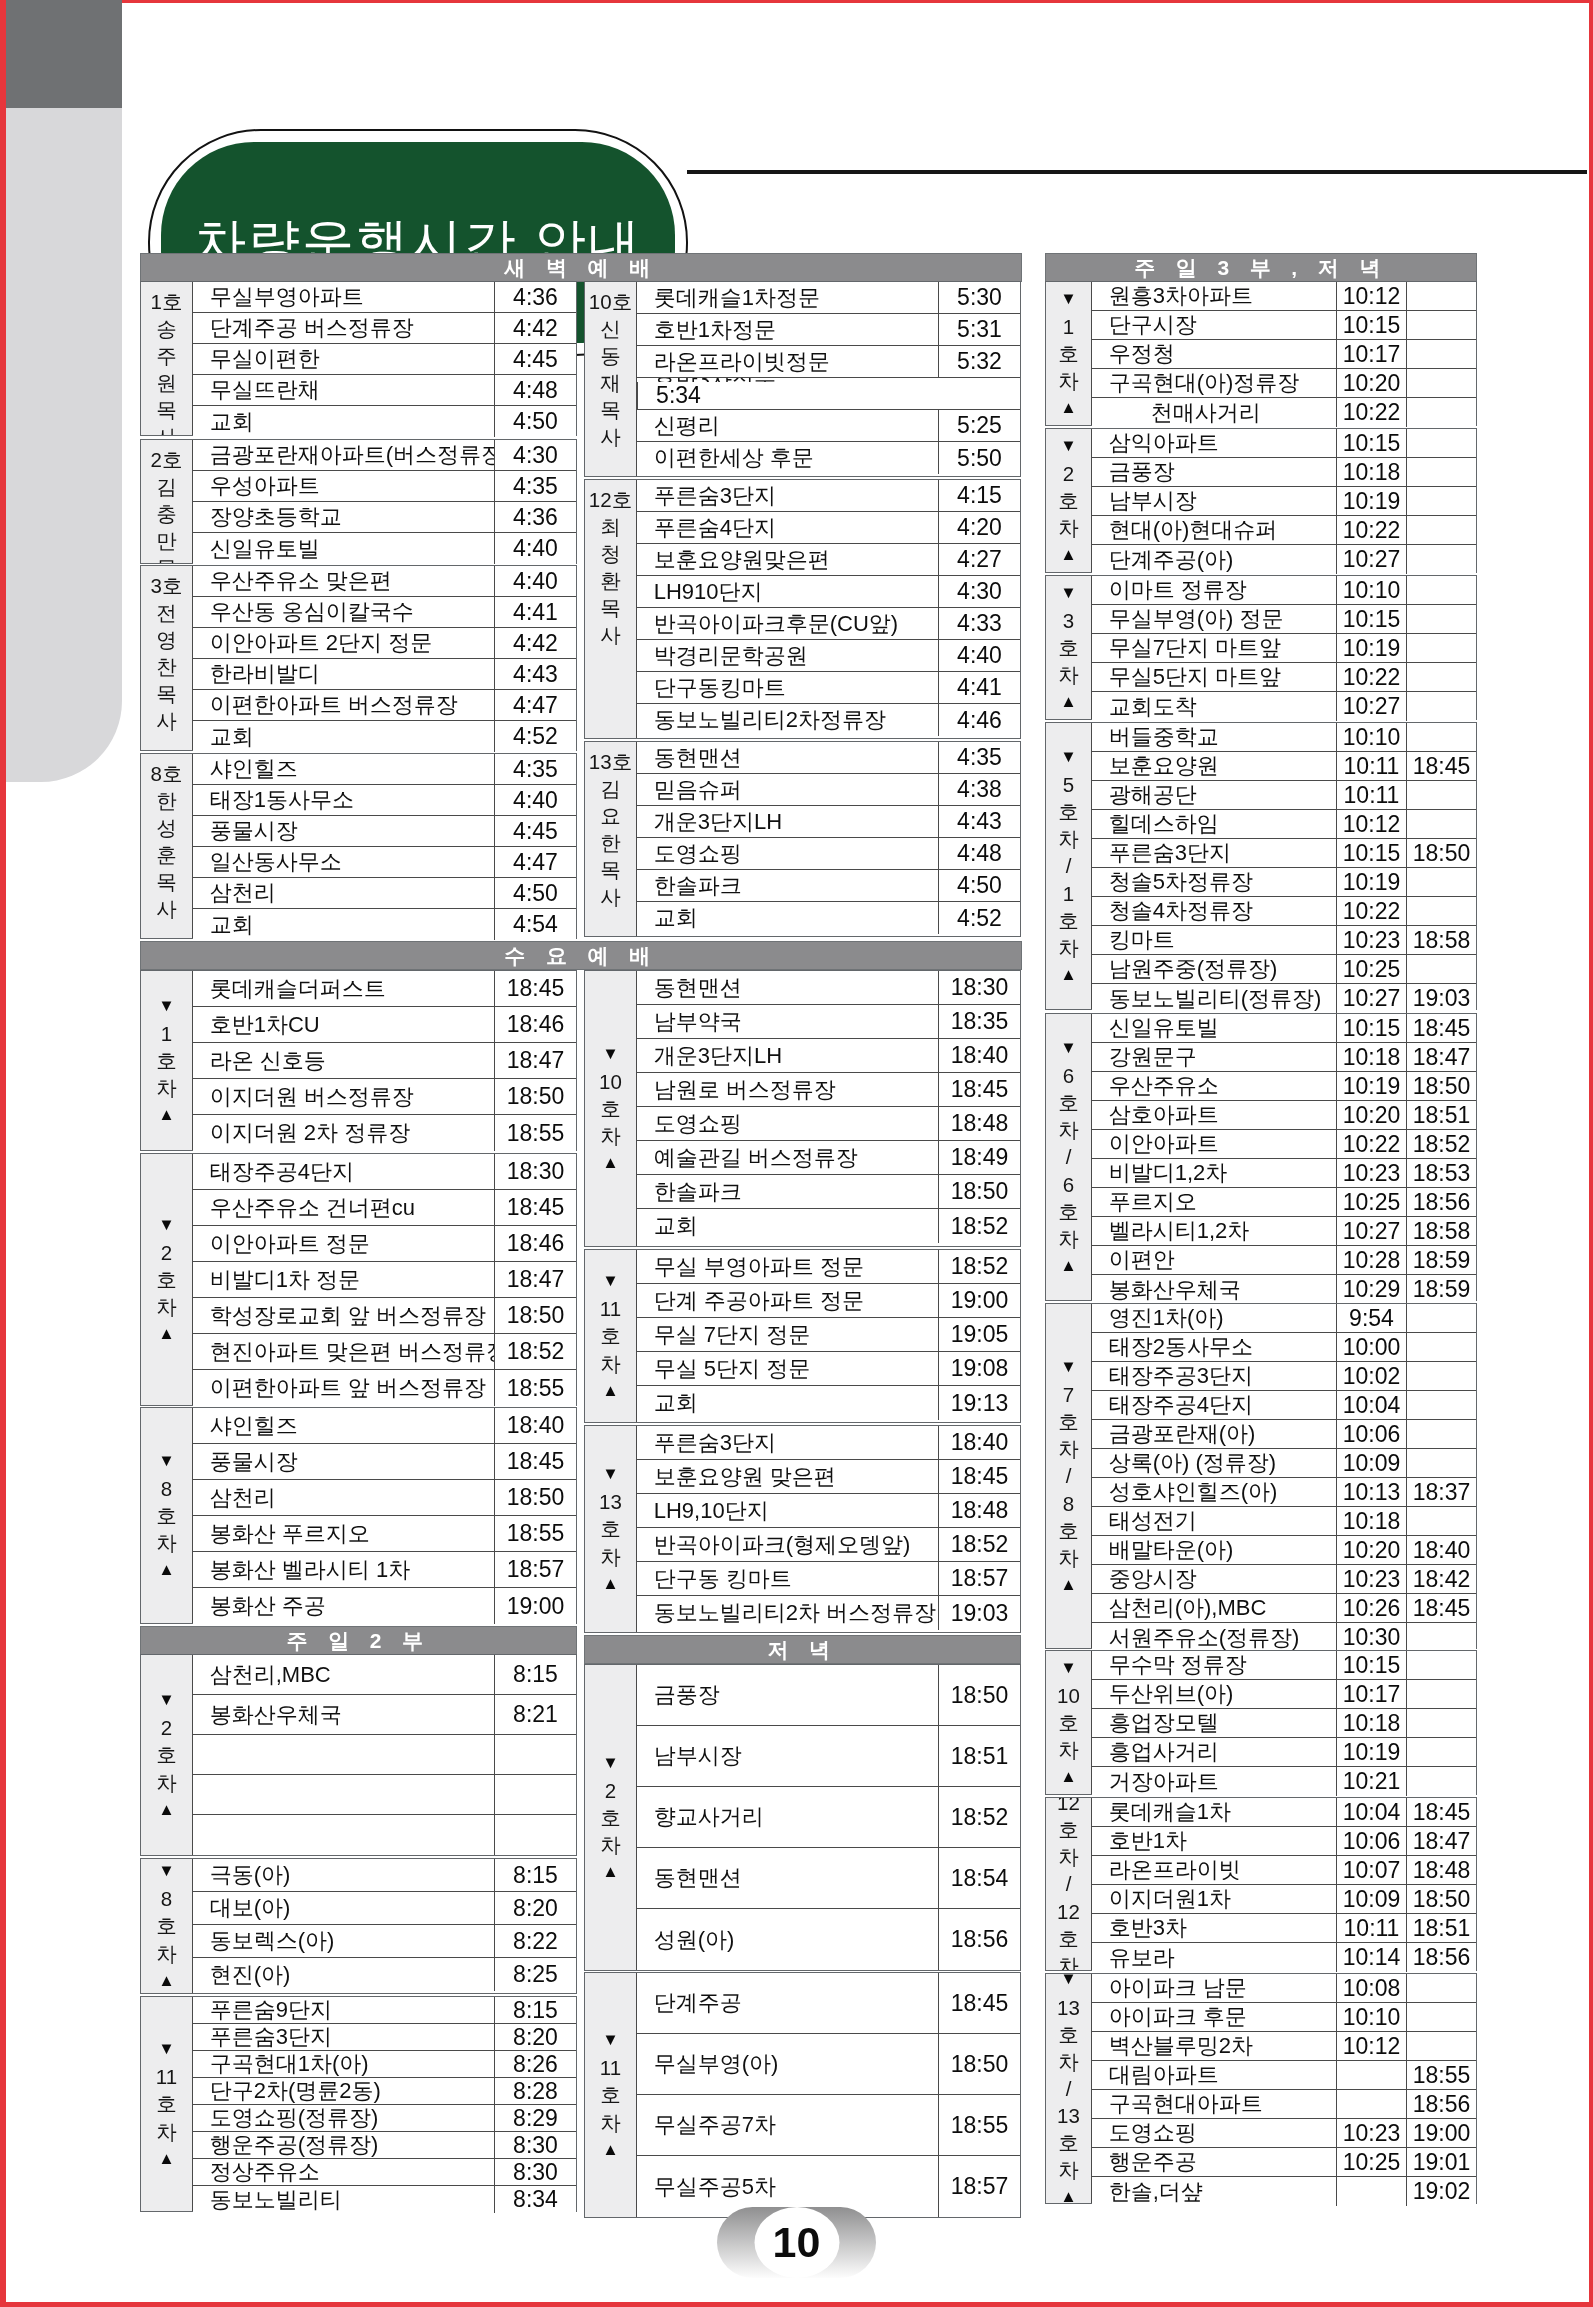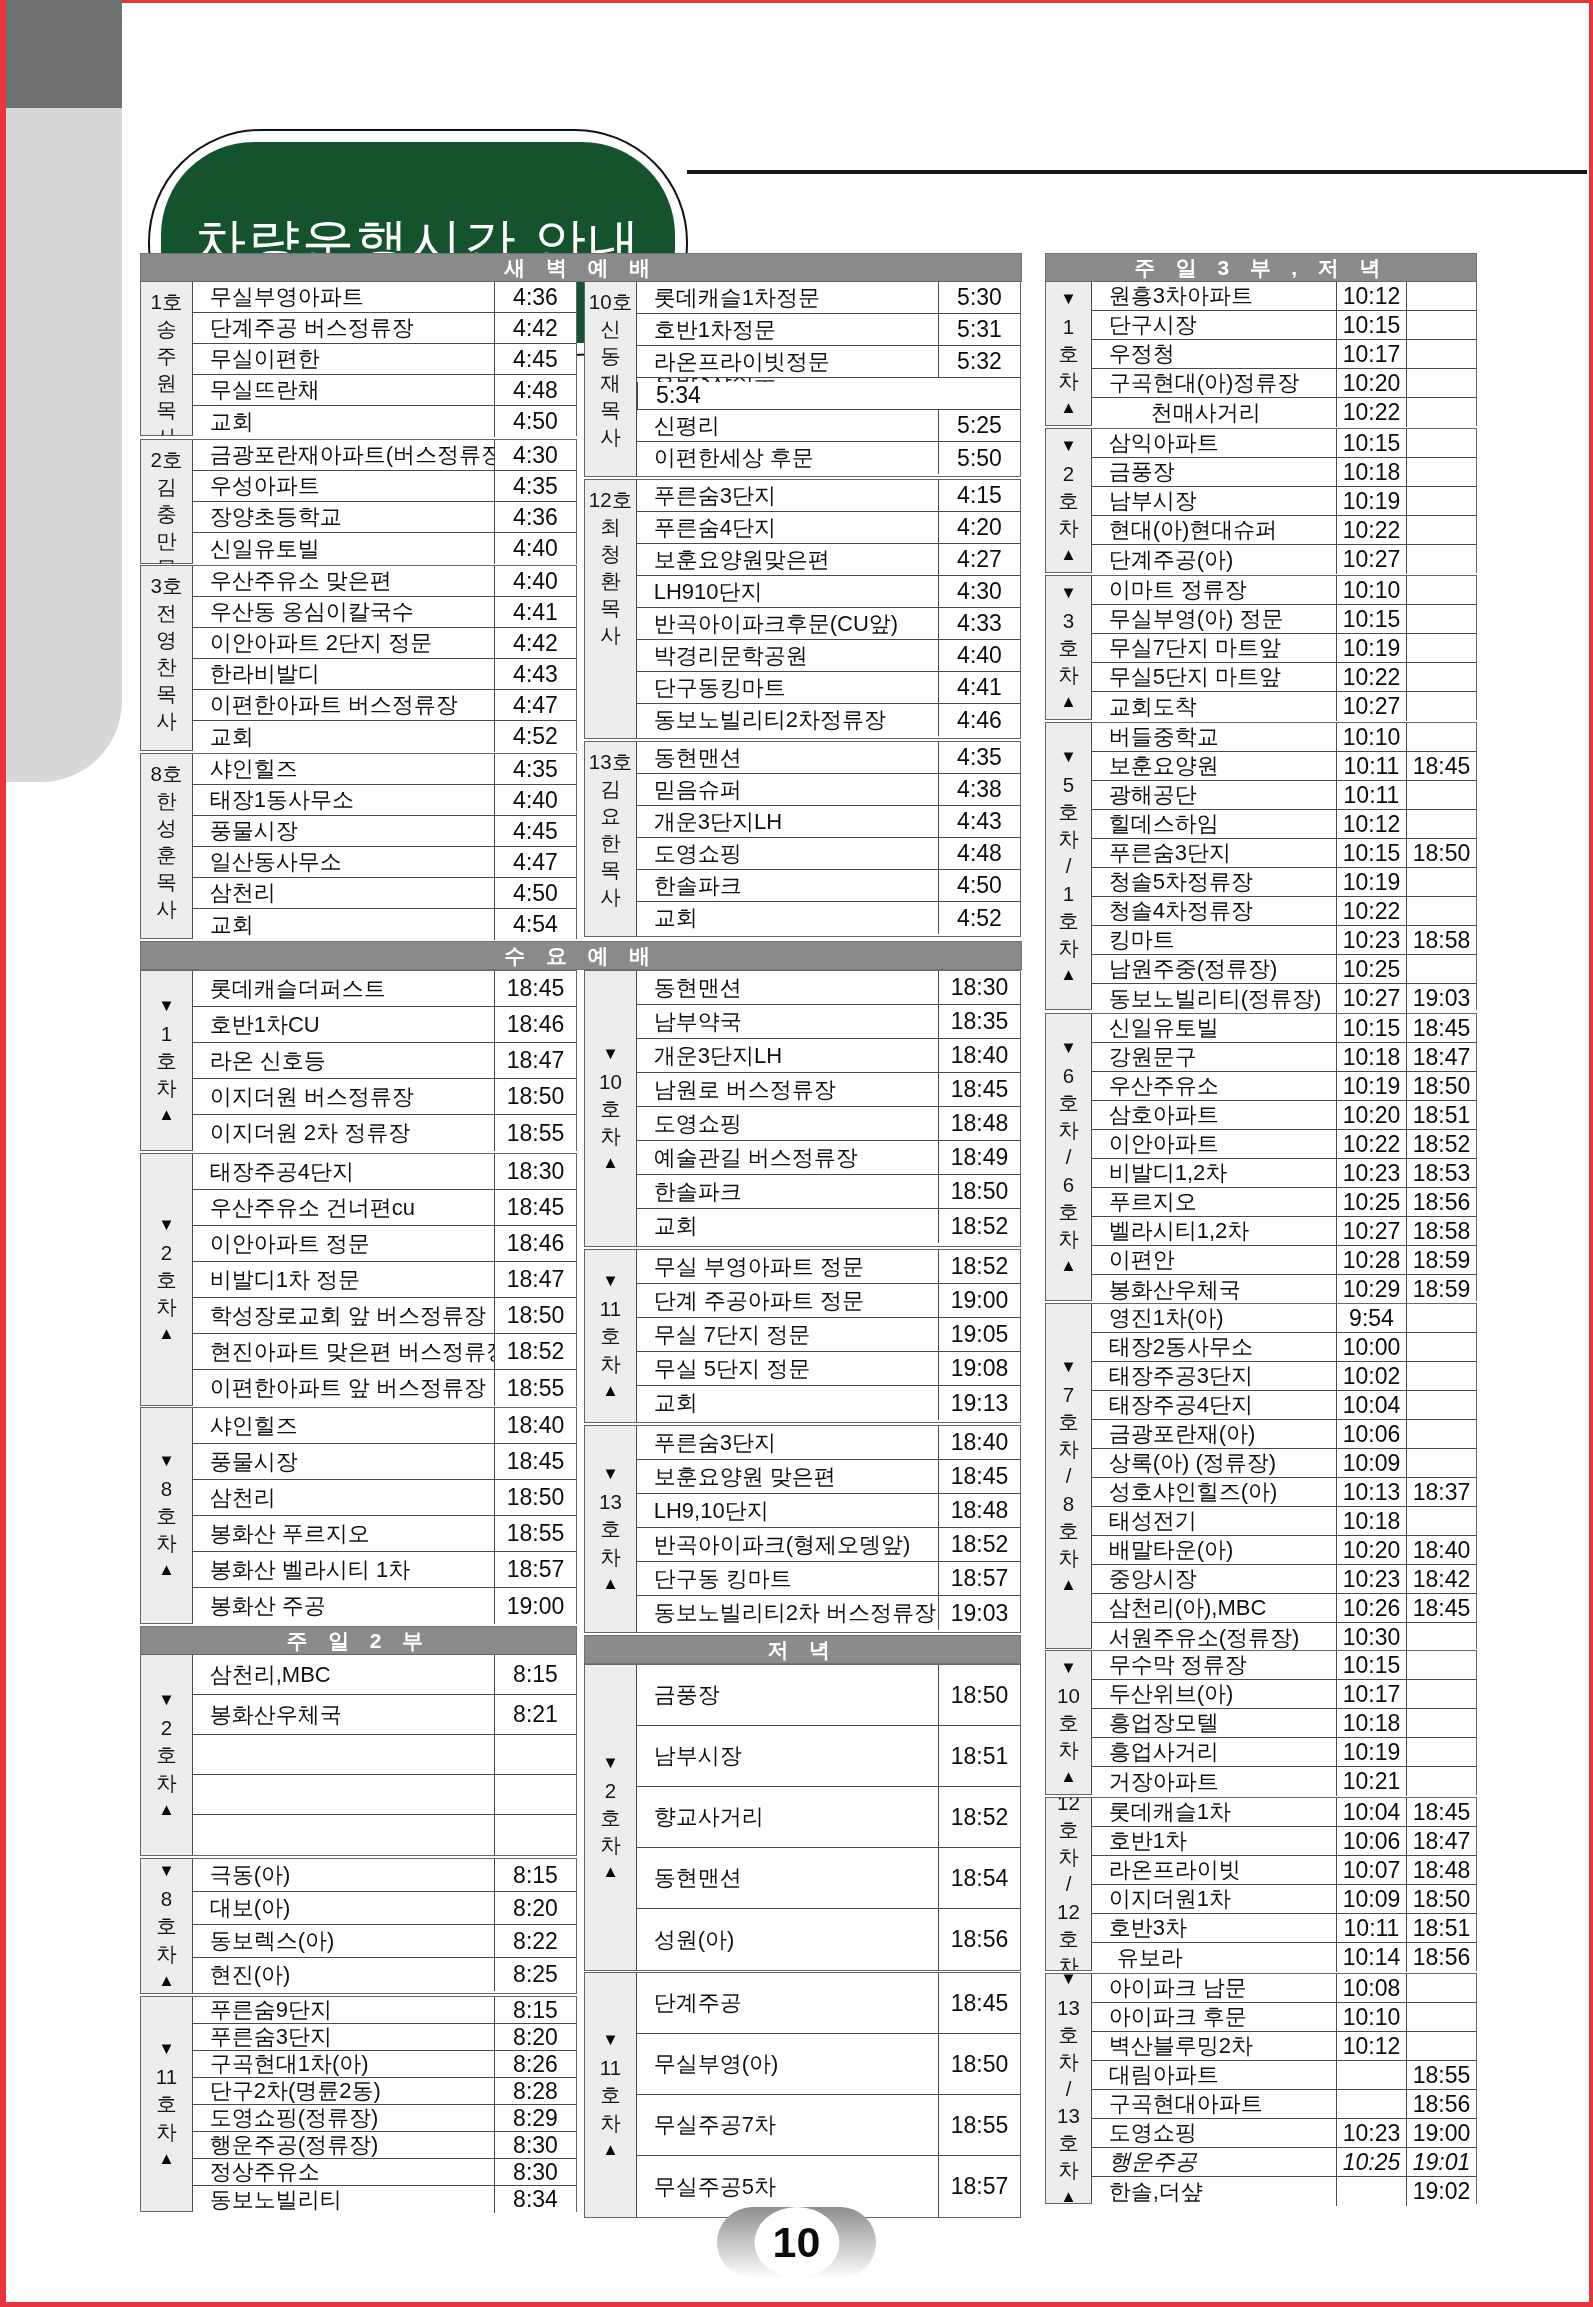--- a/index.html
+++ b/index.html
@@ -1095,21 +1095,21 @@
         <div class="row" style="height: 29px;">
           <div class="ncell">이지더원1차</div>
           <div class="tcell" style="width: 70px;">10:09</div>
           <div class="tcell" style="width: 70px;">18:50</div>
         </div>
         <div class="row" style="height: 29px;">
           <div class="ncell">호반3차</div>
           <div class="tcell" style="width: 70px;">10:11</div>
           <div class="tcell" style="width: 70px;">18:51</div>
         </div>
-        <div class="row last" style="height: 29px; padding-left: 8px;">
+        <div class="row last" style="height: 29px;">
           <div class="ncell">유보라</div>
           <div class="tcell" style="width: 70px;">10:14</div>
           <div class="tcell" style="width: 70px;">18:56</div>
         </div>
       </div>
     </div>
     <div class="group" style="left: 1045px; top: 1973px; width: 432px; height: 231px;">
       <div class="glabel" style="width: 46px;">
         <div class="tri">▼</div>
         <div class="lch">13</div>
@@ -1145,21 +1145,21 @@
         <div class="row" style="height: 29px;">
           <div class="ncell">구곡현대아파트</div>
           <div class="tcell" style="width: 70px;"></div>
           <div class="tcell" style="width: 70px;">18:56</div>
         </div>
         <div class="row" style="height: 29px;">
           <div class="ncell">도영쇼핑</div>
           <div class="tcell" style="width: 70px;">10:23</div>
           <div class="tcell" style="width: 70px;">19:00</div>
         </div>
-        <div class="row" style="height: 29px; font-style: italic;">
+        <div class="row" style="height: 29px;">
           <div class="ncell">행운주공</div>
           <div class="tcell" style="width: 70px;">10:25</div>
           <div class="tcell" style="width: 70px;">19:01</div>
         </div>
         <div class="row last" style="height: 29px;">
           <div class="ncell">한솔,더샾</div>
           <div class="tcell" style="width: 70px;"></div>
           <div class="tcell" style="width: 70px;">19:02</div>
         </div>
       </div>

